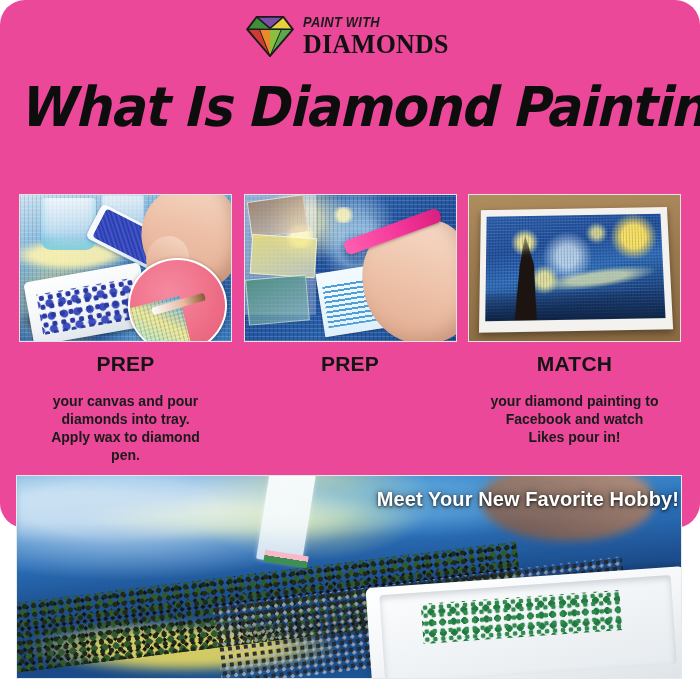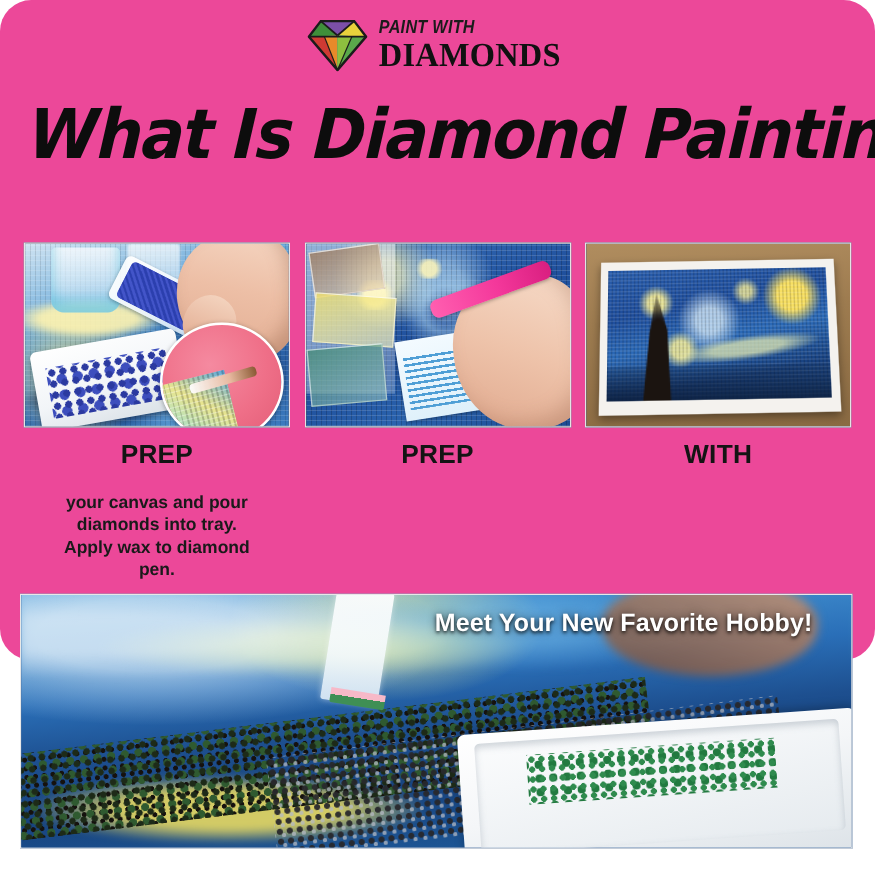--- a/index.html
+++ b/index.html
@@ -505,21 +505,21 @@
     width: 30%; height: 20%;
     transform: rotate(-4deg);
     background-image:
       radial-gradient(circle, #2f8b4e 0 42%, transparent 46%),
       radial-gradient(circle, #227a40 0 42%, transparent 46%);
     background-size: 8px 8px, 11px 11px;
     background-position: 0 0, 4px 3px;
   }
   .banner-text {
     position: absolute;
-    right: 31px; top: 12px;
+    right: 2px; top: 12px;
     font-family: "Liberation Sans", sans-serif;
     font-weight: bold;
     font-size: 20px;
     color: #ffffff;
     letter-spacing: 0.1px;
     text-shadow: 0 1px 3px rgba(0,0,0,.75), 0 0 7px rgba(0,0,0,.5);
     white-space: nowrap;
   }
 </style>
 </head>
@@ -610,21 +610,22 @@
 
   <div class="steps">
     <div class="step">
       <p class="step-title">PREP</p>
       <p class="step-body">your canvas and pour diamonds into tray. Apply wax to diamond pen.</p>
     </div>
     <div class="step">
       <p class="step-title">PREP</p>
     </div>
     <div class="step">
-      <p class="step-title">WITH</p>
+      <p class="step-title">MATCH</p>
+      <p class="step-body">your diamond painting to Facebook and watch Likes pour in!</p>
     </div>
   </div>
 
   <div class="banner">
     <div class="b-canvas"></div>
     <div class="b-sky-blur"></div>
     <div class="b-yellow-low"></div>
     <div class="b-drillband"></div>
     <div class="b-drillband2"></div>
     <div class="b-fingers"></div>

